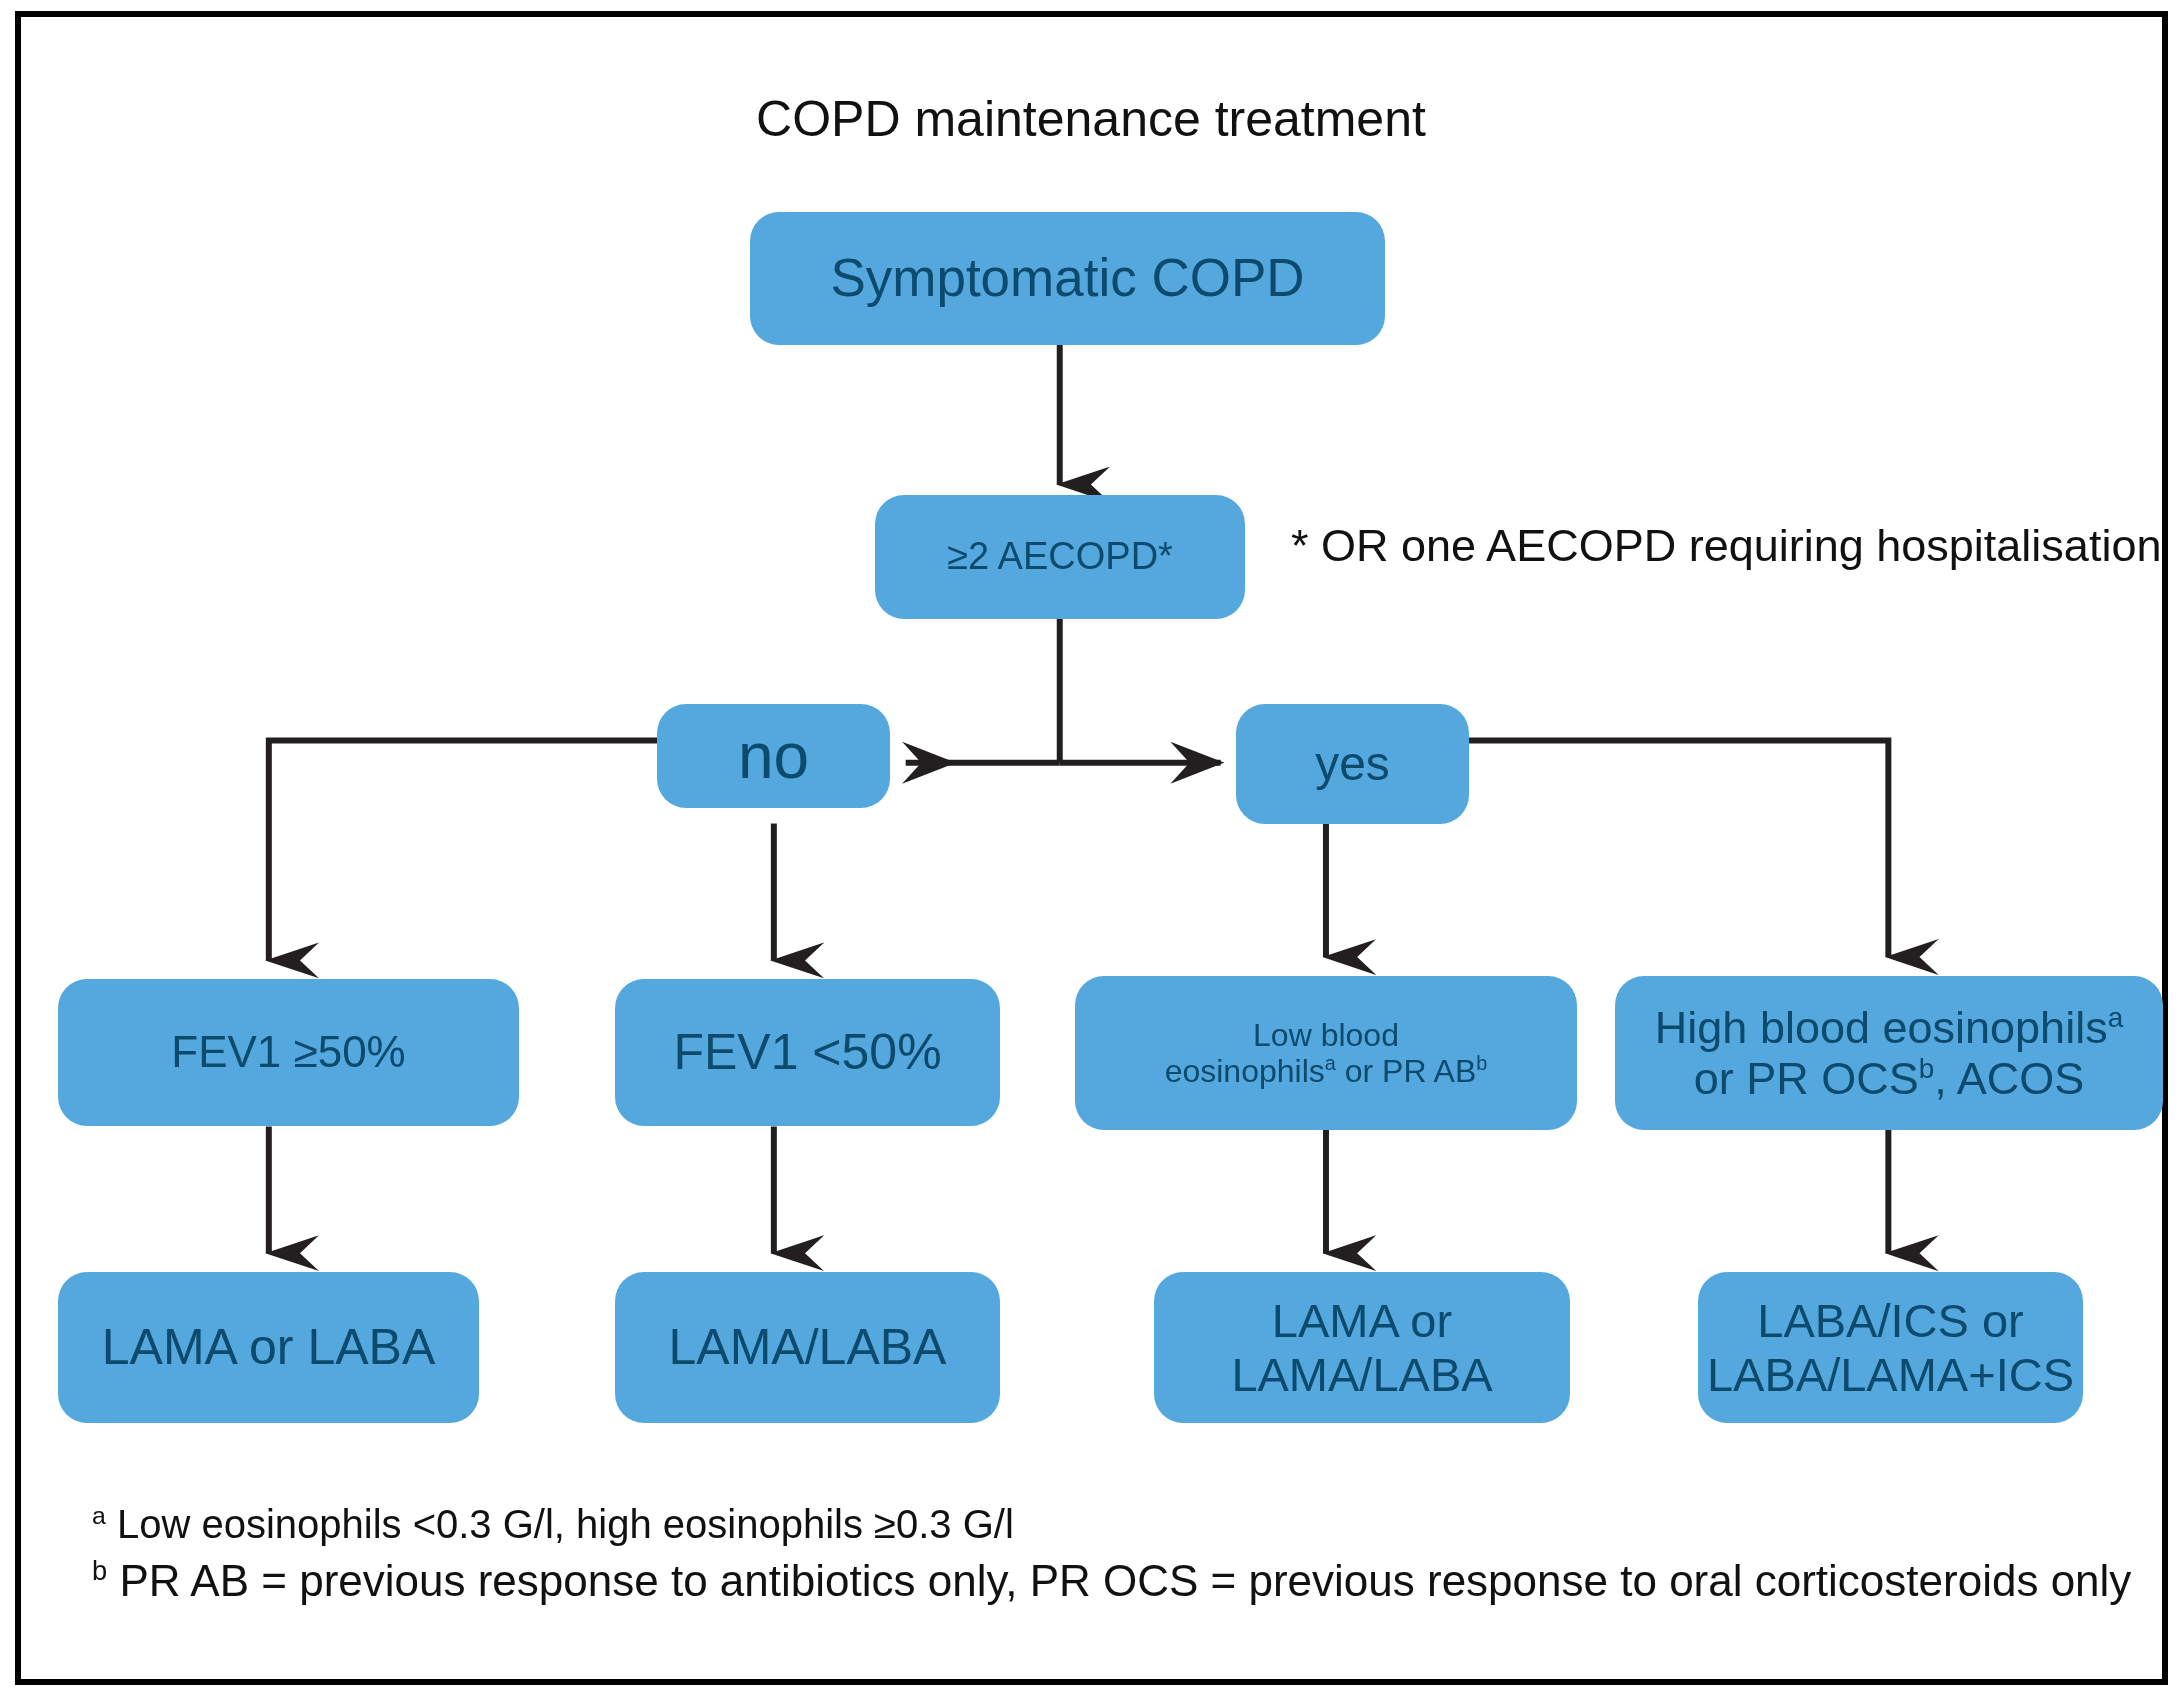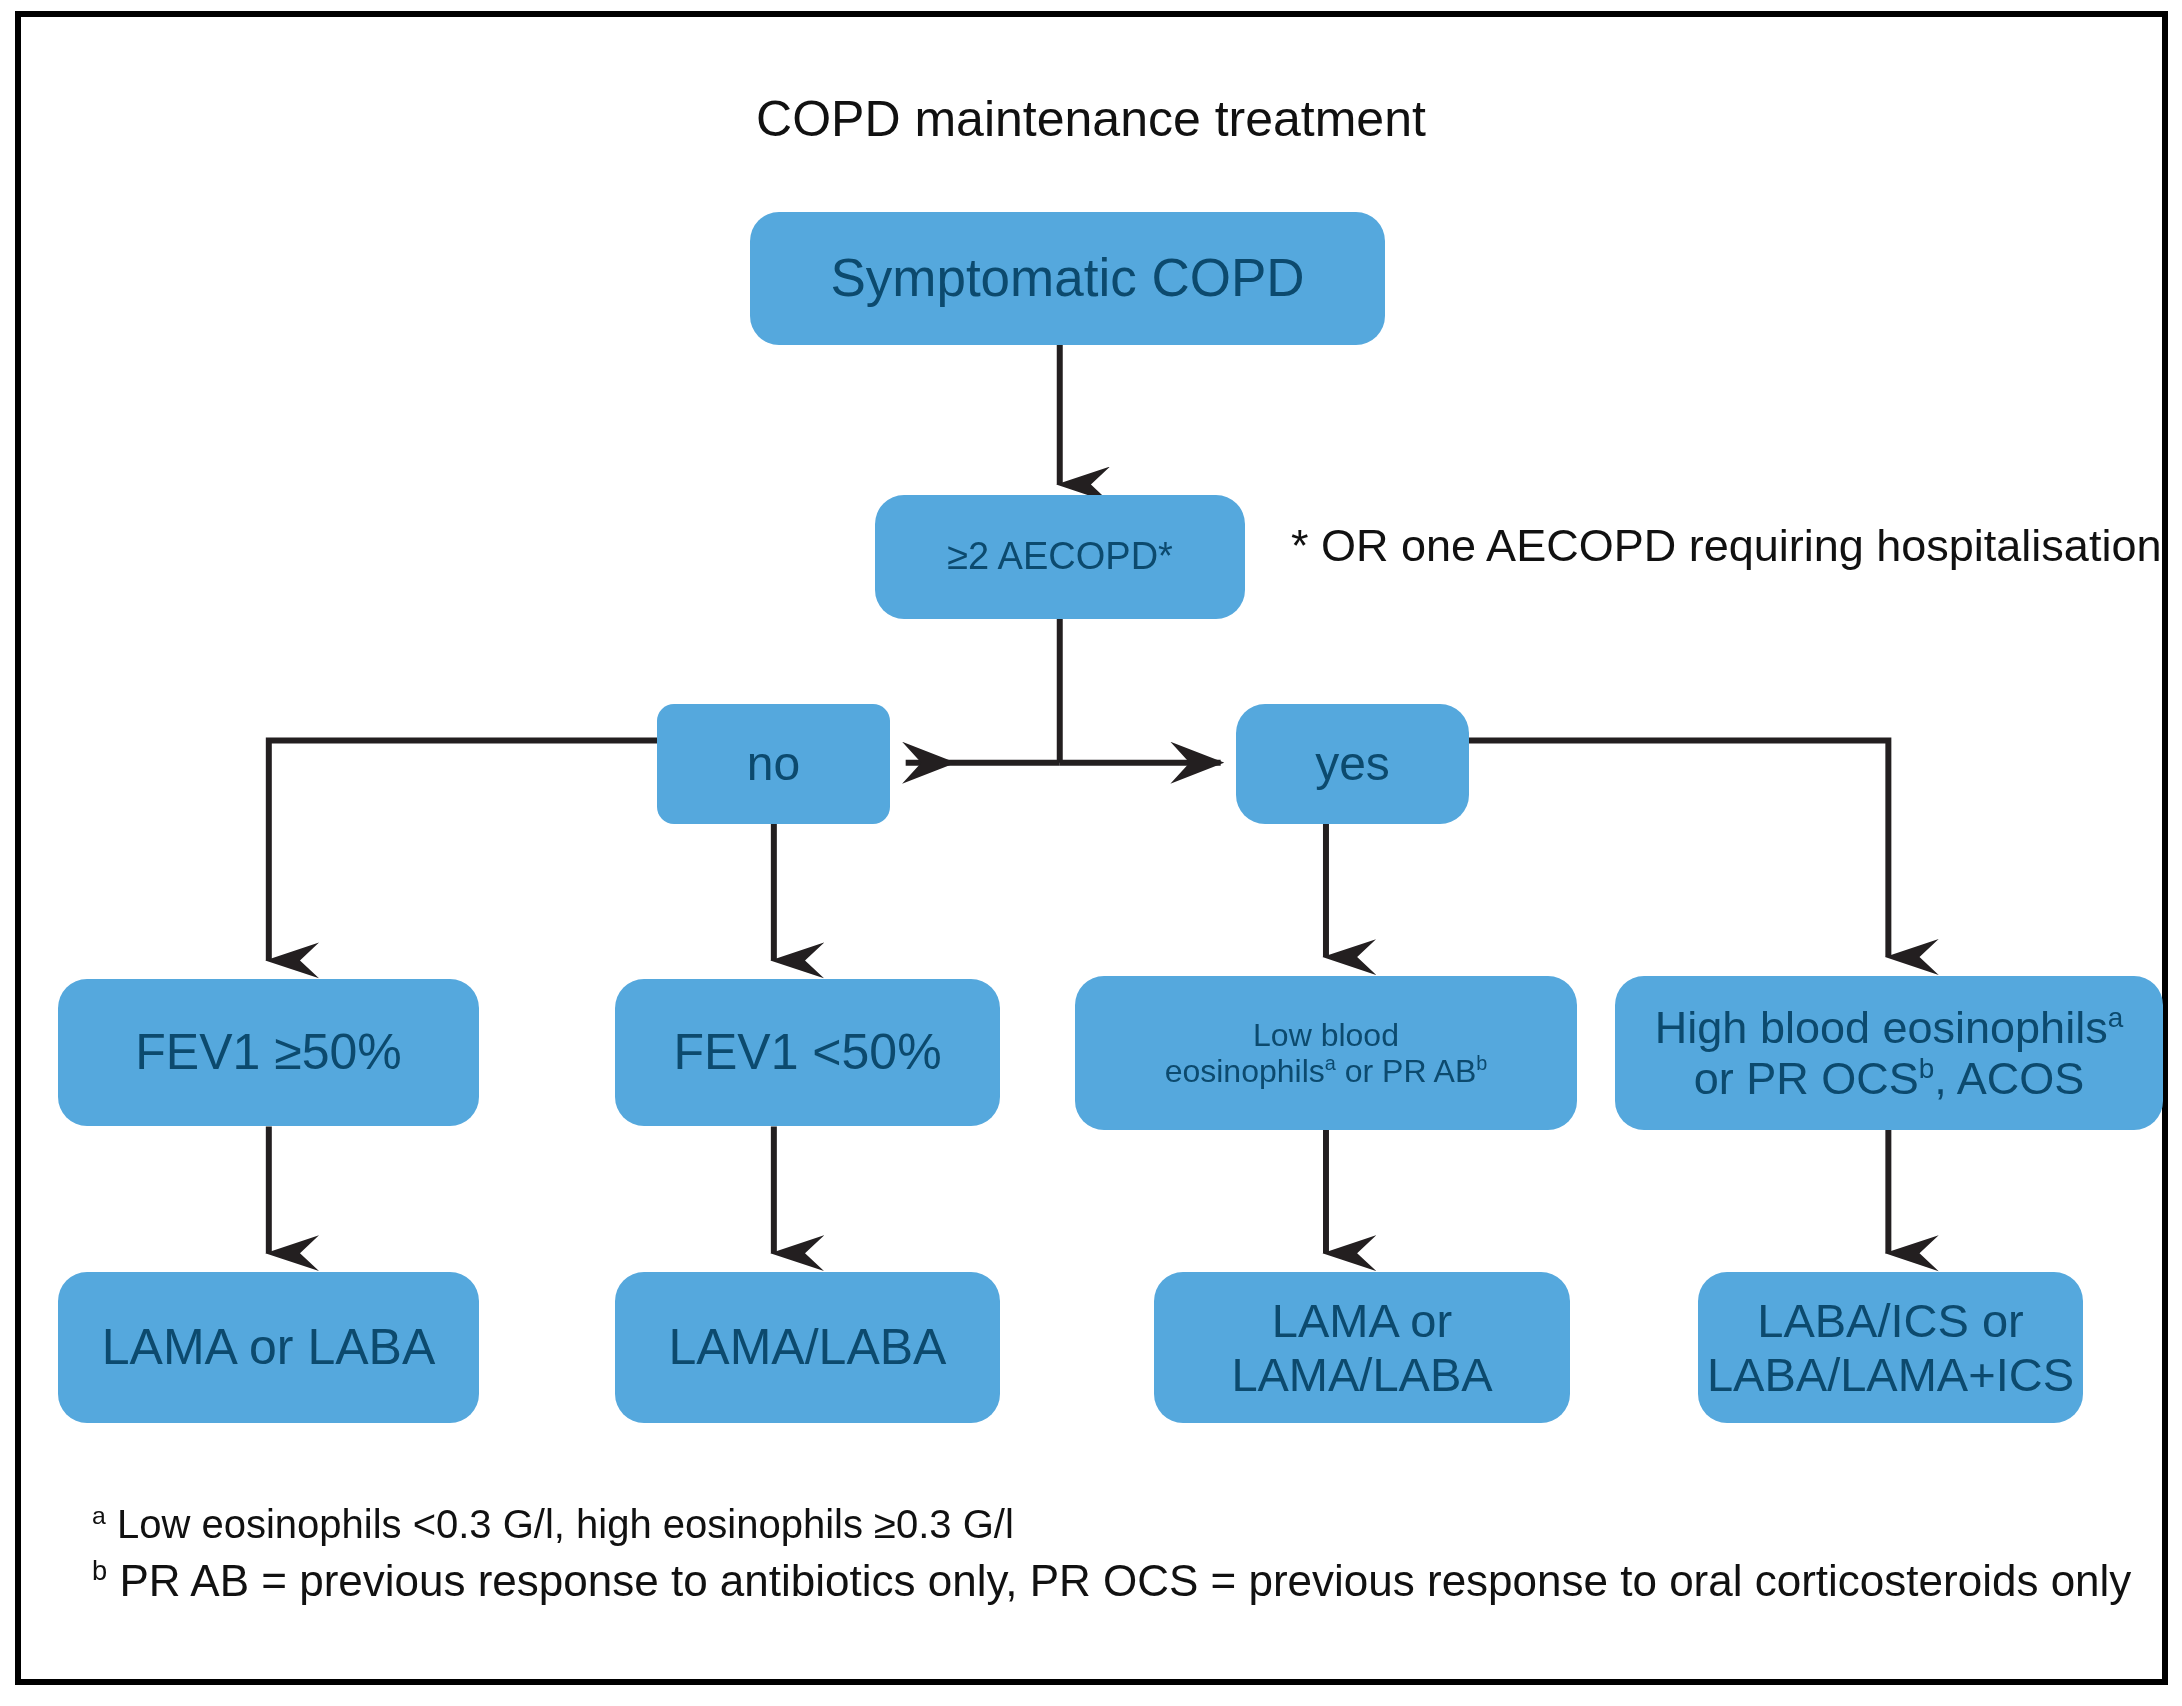--- a/index.html
+++ b/index.html
@@ -42,23 +42,23 @@
     text-align: center;
     box-sizing: border-box;
     line-height: 1.14;
   }
   .node-label { display: block; padding: 0 8.6px; }
   .node sup { font-size: 0.62em; vertical-align: super; line-height: 0; }
 
   
   #node-symptomatic { left: 750px;  top: 212px;  width: 635px; height: 133px; font-size: 53px; }
   #node-aecopd      { left: 875px; top: 495px;  width: 370px; height: 124px; font-size: 38px; }
-  #node-no          { left: 657px;  top: 704px;  width: 233px; height: 120px; font-size: 48px; border-radius: 17px; }
+  #node-no          { left: 657px;  top: 704px;  width: 233px; height: 104px; font-size: 64px; }
   #node-yes         { left: 1236px; top: 704px;  width: 233px; height: 120px; font-size: 48px; }
-  #node-fev1-high   { left: 58px;   top: 979px; width: 421px; height: 147px; font-size: 50px; }
+  #node-fev1-high   { left: 58px;   top: 979px; width: 461px; height: 147px; font-size: 44px; }
   #node-fev1-low    { left: 615px;  top: 979px; width: 385px; height: 147px; font-size: 50px; }
   #node-low-eos     { left: 1075px; top: 976px; width: 502px; height: 154px; font-size: 32px; }
   #node-high-eos    { left: 1615px; top: 976px; width: 548px; height: 154px; font-size: 45px; }
   #node-lama-laba   { left: 58px;   top: 1272px; width: 421px; height: 151px; font-size: 50px; }
   #node-lamaslaba   { left: 615px;  top: 1272px; width: 385px; height: 151px; font-size: 50px; }
   #node-lama-or     { left: 1154px; top: 1272px; width: 416px; height: 151px; font-size: 47px; }
   #node-labaics     { left: 1698px; top: 1272px; width: 385px; height: 151px; font-size: 47px; }
 
   .plain-text {
     position: absolute;

